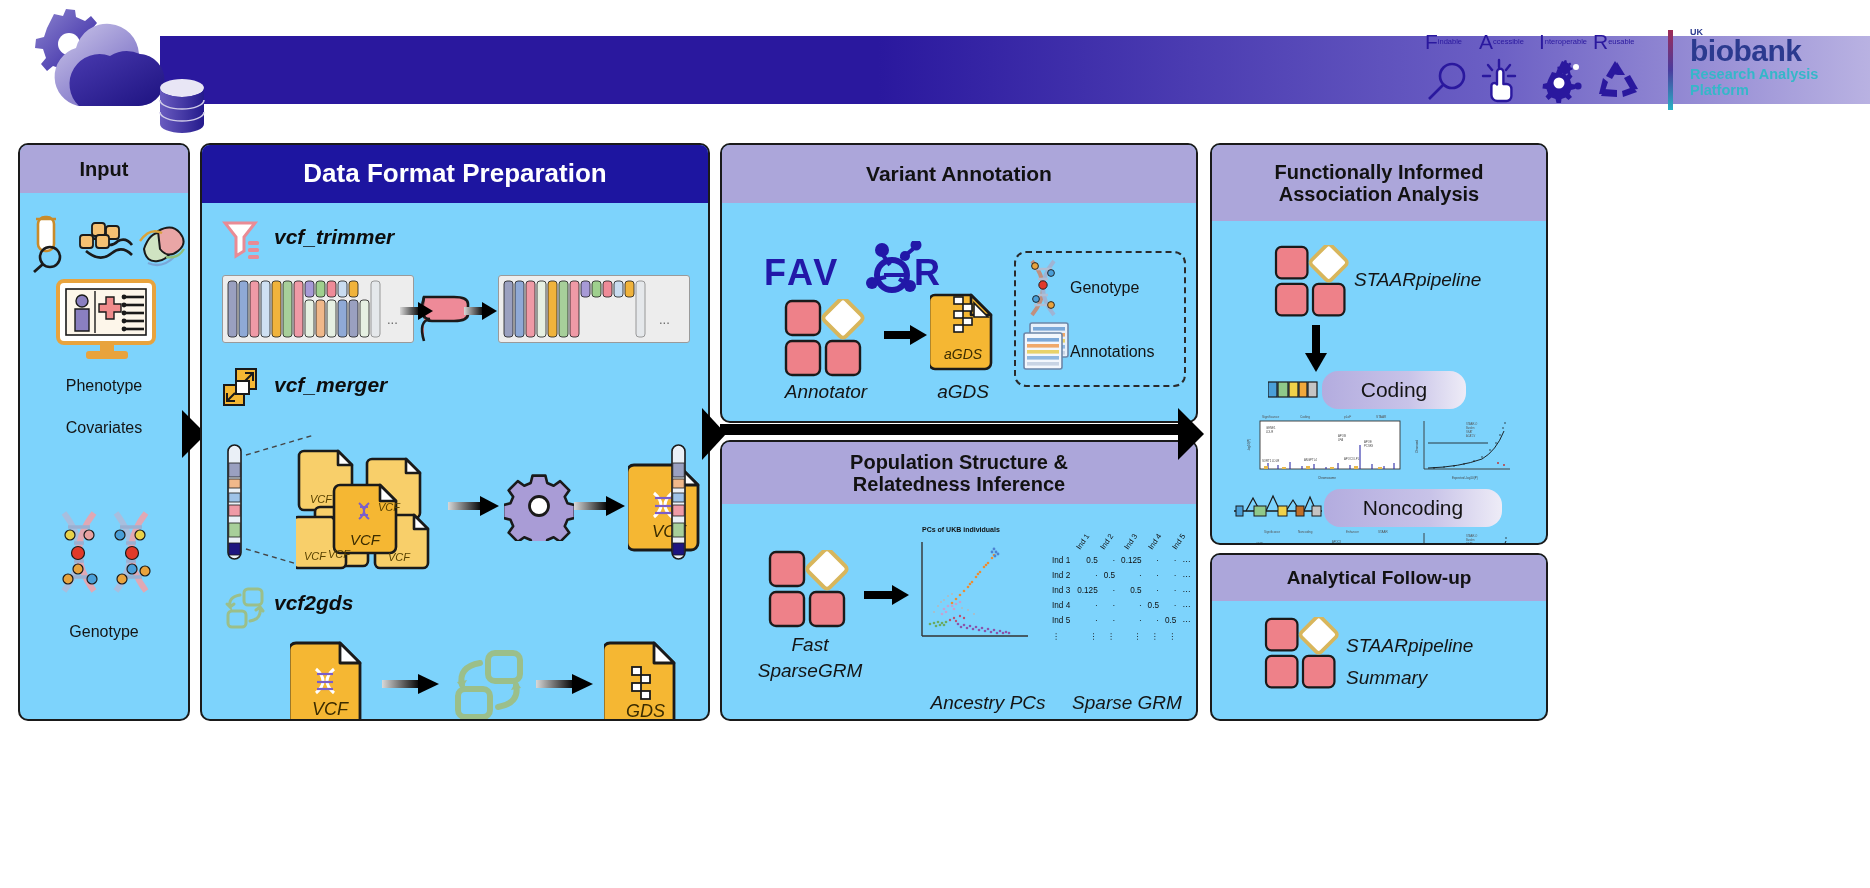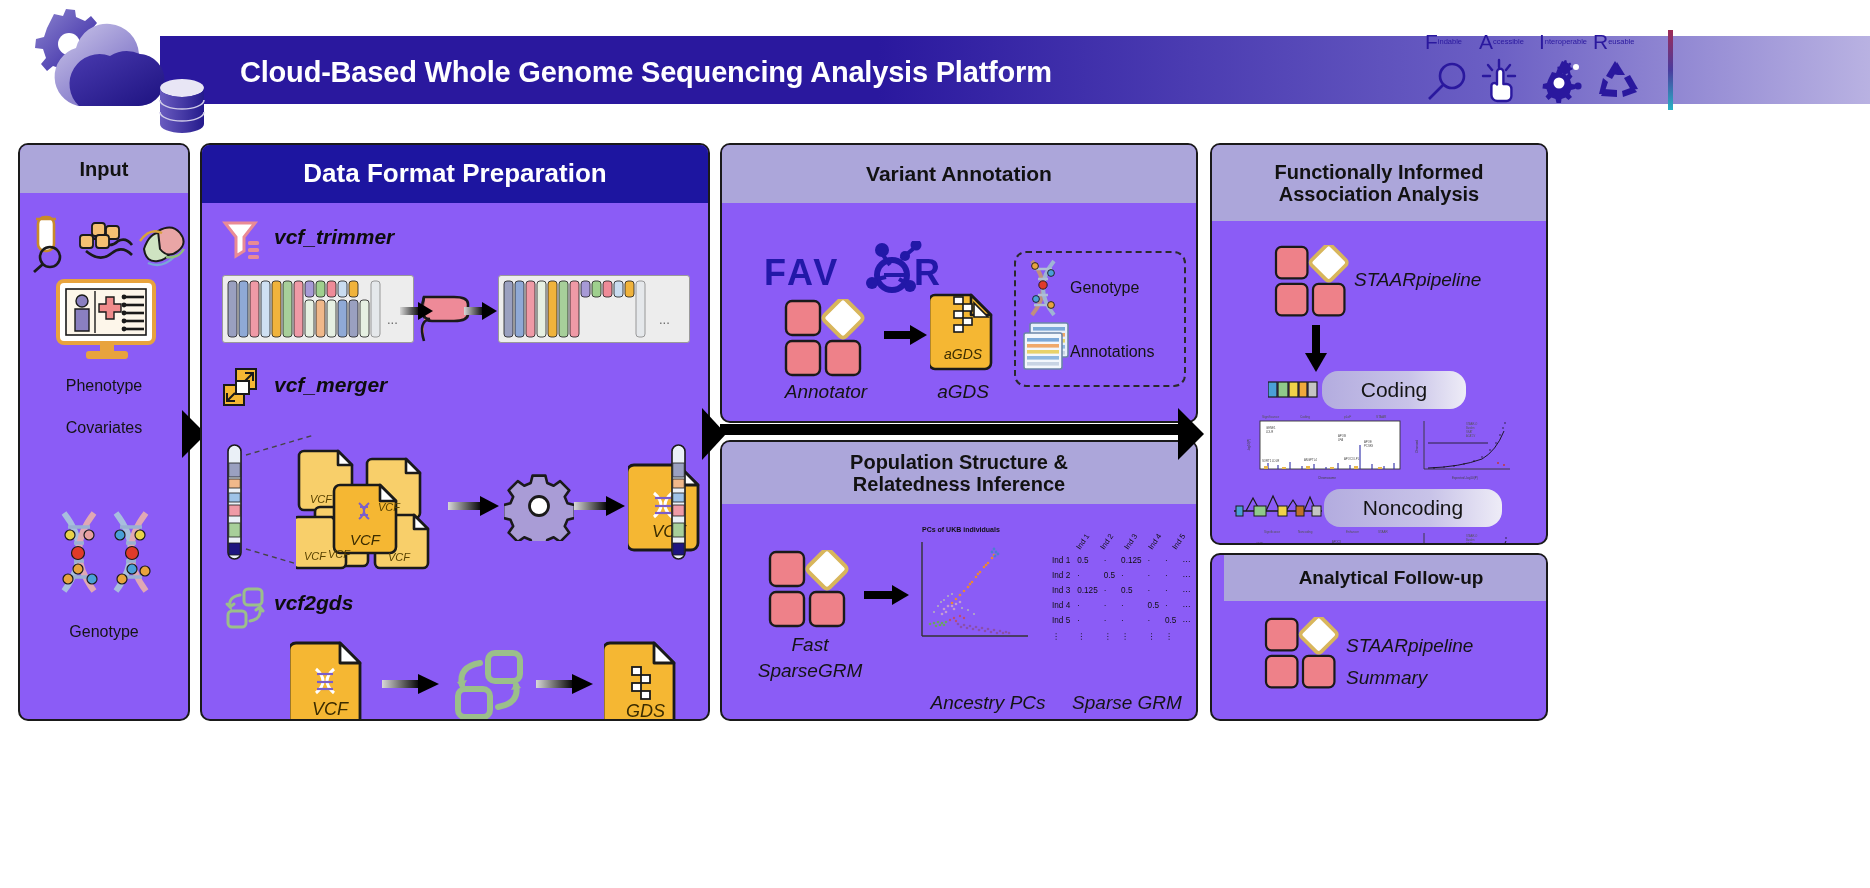--- a/index.html
+++ b/index.html
@@ -35,21 +35,21 @@
     background: linear-gradient(to bottom, #9e2b57 0%, #4a3b9e 50%, #29b2c4 100%);
   }
   .biobank { position: absolute; left: 1690px; top: 28px; width: 175px; }
   .biobank-uk { font-size: 9px; color: #2b3a8f; font-weight: bold; line-height: 8px; }
   .biobank-name { font-size: 30px; color: #2b3a8f; font-weight: bold; line-height: 30px; letter-spacing: -0.5px;}
   .biobank-sub { font-size: 14.5px; color: #35b7c9; font-weight: bold; line-height: 16px; }
 
   
   .panel {
     position: absolute;
-    background: #8b5cf6;
+    background: #7dd3fc;
     border: 2.5px solid #1a1a1a;
     border-radius: 10px;
     overflow: hidden;
   }
   .panel-head {
     width: 100%;
     background: #aca6da;
     color: #121212;
     font-weight: bold;
     text-align: center;
@@ -64,21 +64,21 @@
   #panel-annot   { left: 720px;  top: 143px; width: 478px; height: 280px; }
   #panel-pop     { left: 720px;  top: 440px; width: 478px; height: 281px; }
   #panel-assoc   { left: 1210px; top: 143px; width: 338px; height: 402px; }
   #panel-follow  { left: 1210px; top: 553px; width: 338px; height: 168px; }
 
   #panel-input  .panel-head { height: 48px; font-size: 20px; }
   #panel-prep   .panel-head { height: 58px; font-size: 26px; }
   #panel-annot  .panel-head { height: 58px; font-size: 21px; }
   #panel-pop    .panel-head { height: 62px; font-size: 20px; }
   #panel-assoc  .panel-head { height: 76px; font-size: 20px; }
-  #panel-follow .panel-head { height: 46px; font-size: 19px; margin-left: 12px; }
+  #panel-follow .panel-head { height: 46px; font-size: 19px; }
 
   .label-text { position: absolute; color: #141414; font-size: 16px; }
   .tool-name { position: absolute; font-size: 21px; font-weight: bold; font-style: italic; color: #0d0d0d; }
 
   
   .conn-arrow { position: absolute; }
 
   
   .strip {
     position: absolute; background: #ededed; border: 1.5px solid #9a9a9a; border-radius: 3px;
@@ -88,21 +88,21 @@
     position: absolute; border: 2px dashed #2a2a2a; border-radius: 12px;
   }
 
   .pill {
     position: absolute; border-radius: 16px;
     display: flex; align-items: center; justify-content: center;
     font-size: 21px; color: #141414;
     background: linear-gradient(to right, #b3acdf 0%, #c8c3e8 60%, #eeecf7 100%);
   }
   .grm-table { position: absolute; font-size: 8.2px; color: #111; }
-  .grm-table td { text-align: left; padding: 0 2px; height: 13px; white-space: nowrap;}
+  .grm-table td { text-align: right; padding: 0 2px; height: 13px; white-space: nowrap;}
   .grm-table td.rowh { text-align: left; font-size: 8.2px; padding-right: 3px;}
   .caption { position: absolute; font-size: 19px; font-style: italic; color: #141414; text-align: center;}
   .plot-title { position:absolute; font-size: 7px; font-weight: bold; color:#111; }
 </style>
 </head>
 <body>
 
 <div class="header">
 
   <div class="header-bar"></div>
@@ -129,21 +129,20 @@
     <path d="M40 6 l9 2 3-7 9 1 1 7 9 4 6-5 6 7-5 6 3 9 8 1 -1 9 -8 2 -3 8 5 6 -7 6 -6-4 -9 3 -1 8 -9 0 -2-8 -9-3 -6 5 -6-7 5-6 -3-9 -8-1 1-9 8-2 3-9z" fill="url(#gc1)"></path>
     <circle cx="55" cy="36" r="11" fill="#ffffff"></circle>
     <path d="M62 40 a32 32 0 0 1 63 6 a26 26 0 0 1 -3 52 l-58 0 a30 30 0 0 1 -2 -58z" fill="url(#gc2)"></path>
     <path d="M96 48 a32 32 0 0 1 30 -2 a26 26 0 0 1 -3 52 l-58 0 a30 30 0 0 1 31 -50z" fill="url(#gc3)"></path>
     <ellipse cx="168" cy="80" rx="22" ry="9" fill="#e8e6f5"></ellipse>
     <path d="M146 80 v36 a22 9 0 0 0 44 0 v-36 a22 9 0 0 1 -44 0z" fill="url(#gdb)"></path>
     <path d="M146 92 a22 9 0 0 0 44 0" fill="none" stroke="#cfcbe8" stroke-width="1.5"></path>
     <path d="M146 104 a22 9 0 0 0 44 0" fill="none" stroke="#cfcbe8" stroke-width="1.5"></path>
   </svg>
 
-  <div class="header-title">Cloud-Based Whole Genome Sequencing Analysis Platform</div>
 
   <div class="fair">
 
     <div class="fair-col" style="left:0px;">
       <div class="fair-letter"><span>F</span><span class="fair-sub">indable</span></div>
       <svg class="fair-icon" width="46" height="46" viewBox="0 0 46 46">
         <circle cx="27" cy="18" r="12" fill="none" stroke="#2a189e" stroke-width="2.6"></circle>
         <line x1="18" y1="27" x2="4" y2="41" stroke="#2a189e" stroke-width="2.6"></line>
       </svg>
     </div>
@@ -185,20 +184,26 @@
           <path d="M8 38 l16 1 0-7 -13-1z"></path>
           <path d="M44 34 l-14 5 -1-6 11-4z"></path>
           <path d="M45 31 l-8-14 -6 3 7 12z"></path>
         </g>
       </svg>
     </div>
   </div>
 
   <div class="fair-divider"></div>
 
+  <div class="biobank">
+    <div class="biobank-uk">UK</div>
+    <div class="biobank-name">biobank</div>
+    <div class="biobank-sub">Research Analysis</div>
+    <div class="biobank-sub">Platform</div>
+  </div>
 </div>
 
 <div class="panel" id="panel-input">
   <div class="panel-head">Input</div>
   <div class="panel-body">
 
     <svg style="position:absolute;left:8px;top:22px;" width="48" height="60" viewBox="0 0 48 60">
       <rect x="10" y="2" width="16" height="34" rx="7" fill="#fff" stroke="#c98b2a" stroke-width="2.6"></rect>
       <line x1="8" y1="4" x2="28" y2="4" stroke="#c98b2a" stroke-width="2.6"></line>
       <circle cx="22" cy="42" r="10" fill="none" stroke="#1a1a1a" stroke-width="2.6"></circle>

